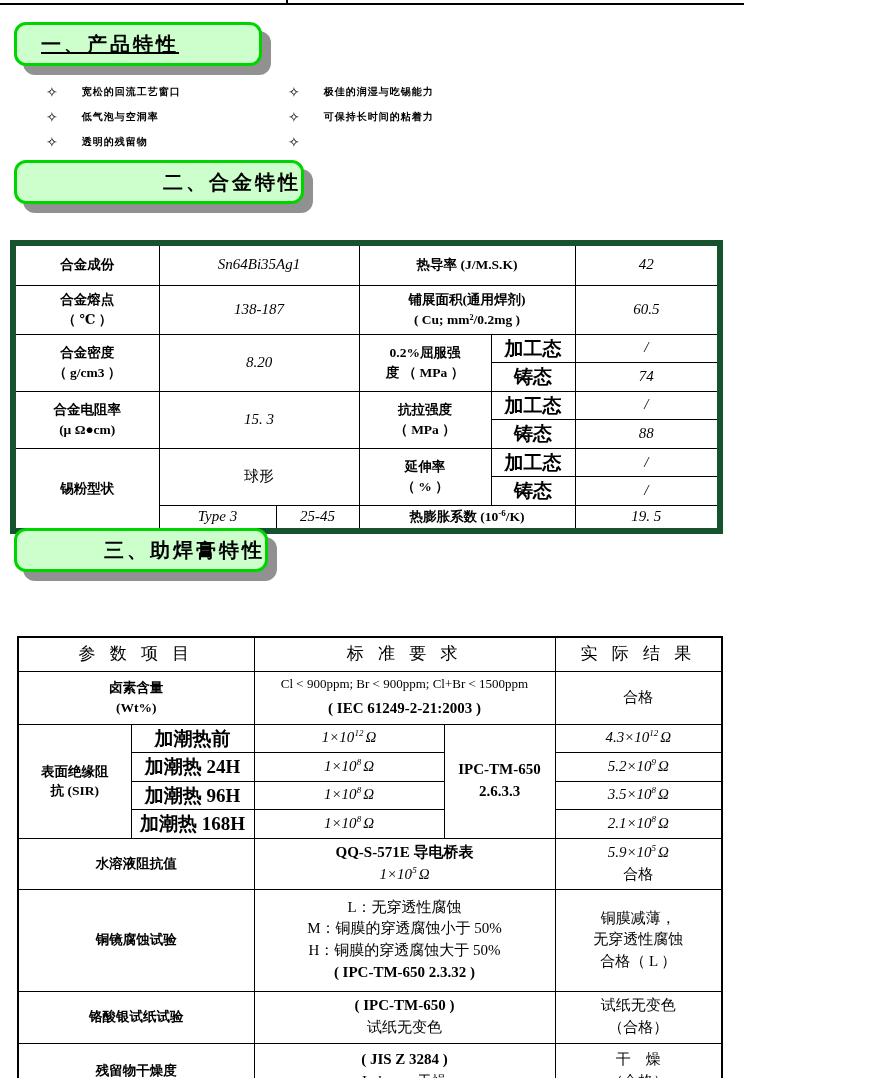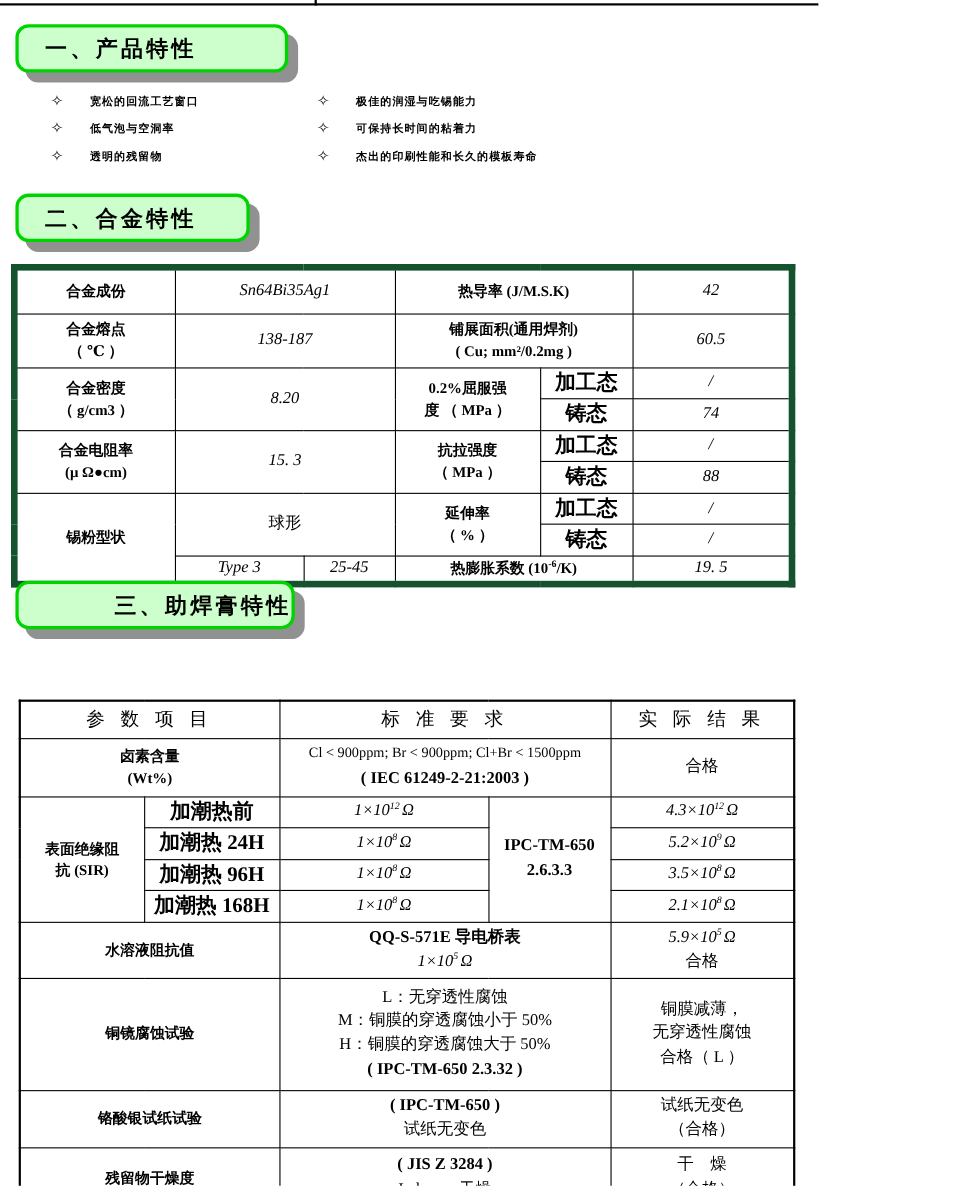--- a/index.html
+++ b/index.html
@@ -11,22 +11,22 @@
   .top-rule { position:absolute; left:0; top:3px; width:744px; height:2px; background:#000; }
   .top-tick { position:absolute; left:286px; top:0; width:2px; height:5px; background:#000; }
 
   .banner {
     position:absolute; left:14px; height:44px;
     background:#ccffcc; border:3px solid #00d400; border-radius:12px;
     box-shadow:9px 9px 0 #919191;
     display:flex; align-items:center; padding-left:24px;
     font-size:20px; font-weight:bold; letter-spacing:3px;
   }
-  .banner1 { top:22px;  width:248px; }
-  .banner2 { top:176px; width:213px; }
+  .banner1 { top:22px;  width:248px;text-decoration:underline; }
+  .banner2 { top:160px; width:290px;justify-content:flex-end; }
   .banner3 { top:528px; width:254px;justify-content:flex-end; }
 
   .bullets { position:absolute; top:79px; left:0; width:880px; }
   .bullet-row { position:absolute; display:flex; align-items:center; height:25px; }
   .bullet-glyph { font-family:"DejaVu Sans",sans-serif; font-size:14px; margin-right:24px; }
   .bullet-text { font-weight:bold; font-size:10px; letter-spacing:1px; }
   .bcol-left  { left:46px; }
   .bcol-right { left:288px; }
 
   table { border-collapse:collapse; table-layout:fixed; position:absolute; }
@@ -78,21 +78,20 @@
     <div class="bullet-row bcol-right" style="top:0;">
       <span class="bullet-glyph">✧</span>
       <span class="bullet-text">极佳的润湿与吃锡能力</span>
     </div>
     <div class="bullet-row bcol-right" style="top:25px;">
       <span class="bullet-glyph">✧</span>
       <span class="bullet-text">可保持长时间的粘着力</span>
     </div>
     <div class="bullet-row bcol-right" style="top:50px;">
       <span class="bullet-glyph">✧</span>
-      <span class="bullet-text">杰出的印刷性能和长久的模板寿命</span>
     </div>
   </div>
 
   <div class="banner banner2">
     <span>二、合金特性</span>
   </div>
 
   <table class="alloy-table">
     <colgroup>
       <col style="width:146px">

